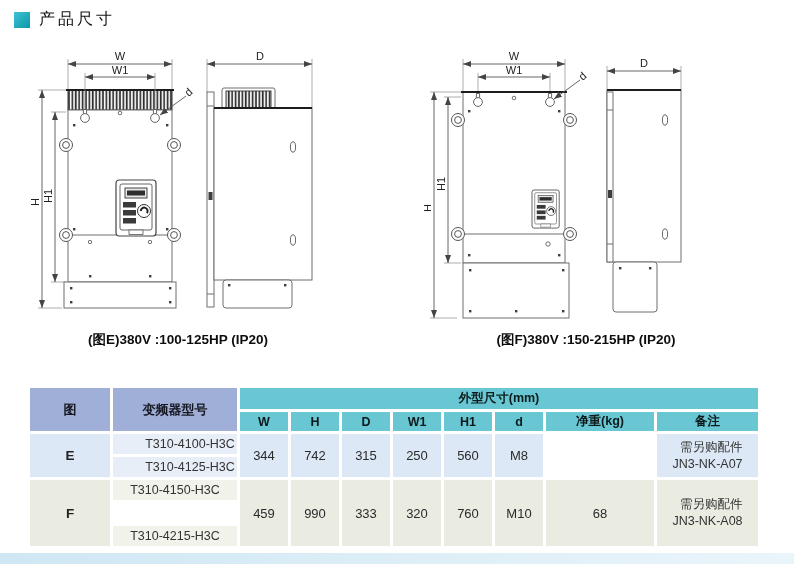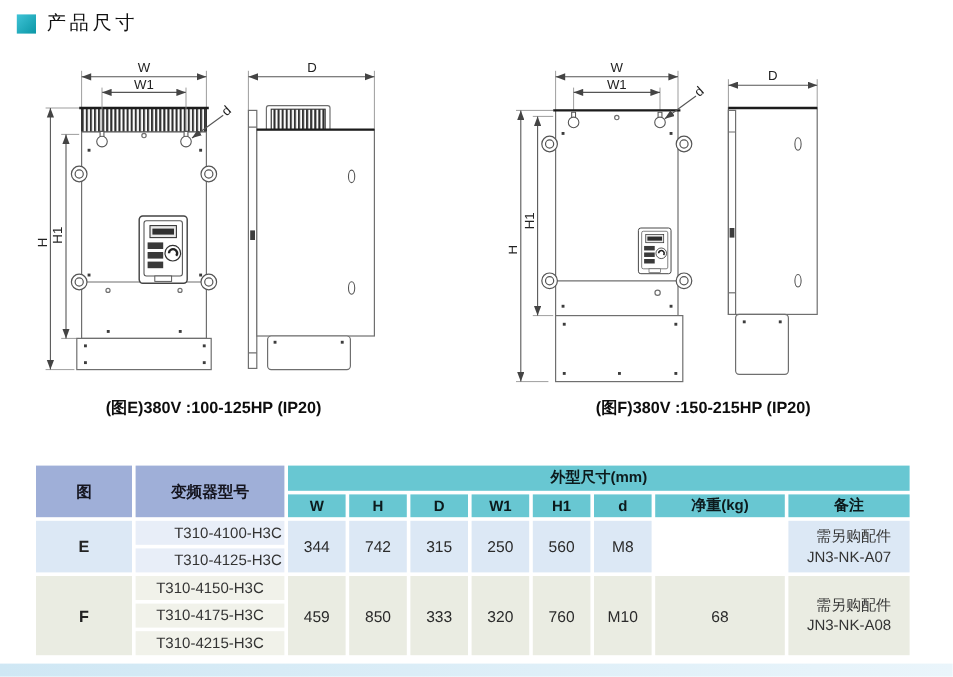--- a/index.html
+++ b/index.html
@@ -282,24 +282,23 @@
   <div class="cell e-bg val" style="grid-area:3/4/5/5">742</div>
   <div class="cell e-bg val" style="grid-area:3/5/5/6">315</div>
   <div class="cell e-bg val" style="grid-area:3/6/5/7">250</div>
   <div class="cell e-bg val" style="grid-area:3/7/5/8">560</div>
   <div class="cell e-bg val" style="grid-area:3/8/5/9">M8</div>
   <div class="cell e-bg remark" style="grid-area:3/10/5/11">需另购配件
 JN3-NK-A07</div>
 
   <div class="cell f-bg fig-letter" style="grid-area:5/1/8/2">F</div>
   <div class="cell f-sub model" style="grid-area:5/2/6/3">T310-4150-H3C</div>
-  <div class="cell f-sub model" style="grid-area:6/2/7/3">T310-4175-H3C</div>
   <div class="cell f-sub model" style="grid-area:7/2/8/3">T310-4215-H3C</div>
   <div class="cell f-bg val" style="grid-area:5/3/8/4">459</div>
-  <div class="cell f-bg val" style="grid-area:5/4/8/5">850</div>
+  <div class="cell f-bg val" style="grid-area:5/4/8/5">990</div>
   <div class="cell f-bg val" style="grid-area:5/5/8/6">333</div>
   <div class="cell f-bg val" style="grid-area:5/6/8/7">320</div>
   <div class="cell f-bg val" style="grid-area:5/7/8/8">760</div>
   <div class="cell f-bg val" style="grid-area:5/8/8/9">M10</div>
   <div class="cell f-bg val" style="grid-area:5/9/8/10">68</div>
   <div class="cell f-bg remark" style="grid-area:5/10/8/11">需另购配件
 JN3-NK-A08</div>
 </div>
 
 <div class="footer-bar"></div>

